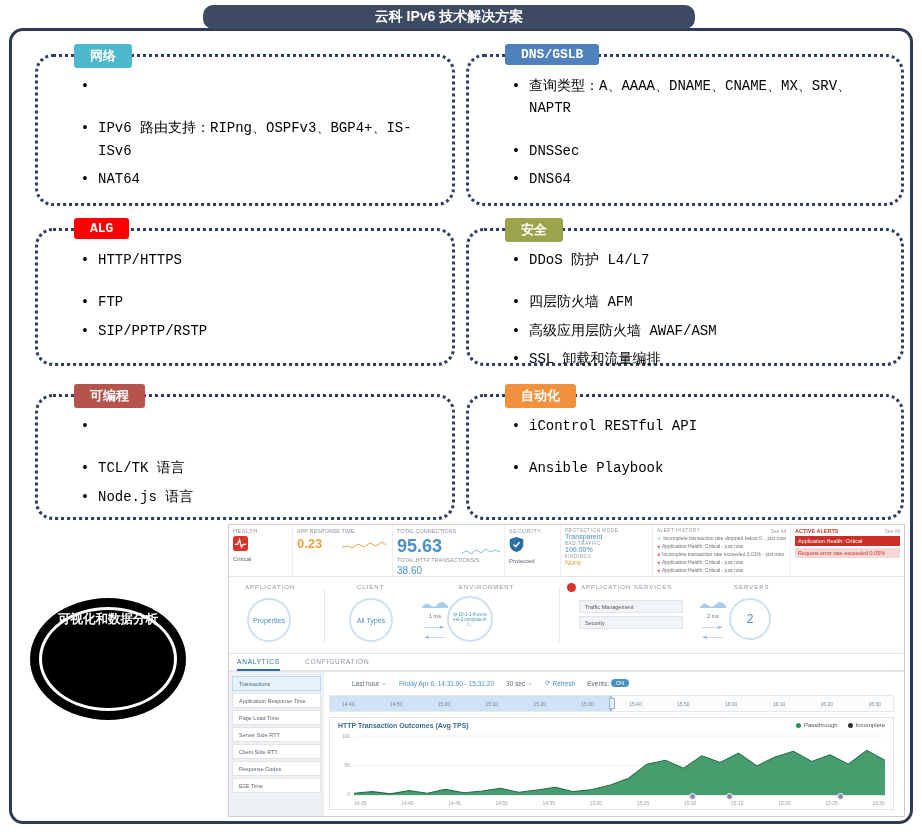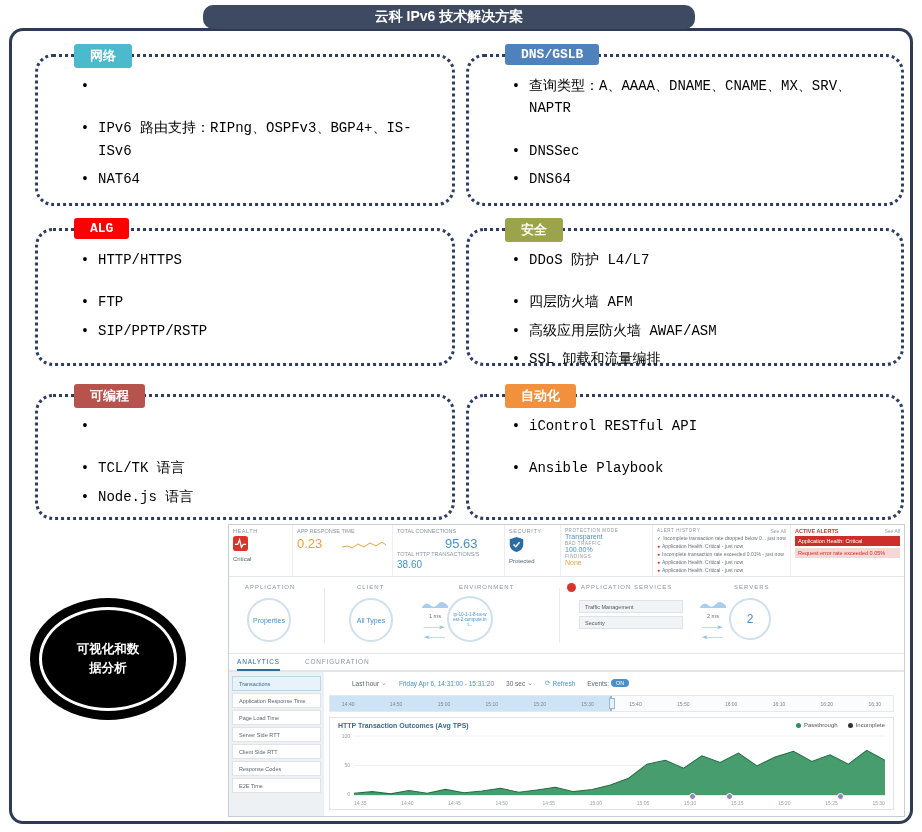--- a/index.html
+++ b/index.html
@@ -26,42 +26,42 @@
     font-weight:bold; font-size:13px; border-radius:3px; white-space:nowrap; }
   .bullets { list-style:none; padding:18px 12px 0 34px; }
   .bullet { display:flex; font-size:14px; color:#000; line-height:1.6; margin-bottom:6px; }
   .bullet:first-child { margin-bottom:20px; }
   .bdot { flex:none; width:26px; text-align:center; }
 
   
   .oval { position:absolute; left:30px; top:598px; width:156px; height:122px;
     background:#000; border-radius:50%; display:flex; align-items:center; justify-content:center; }
   .oval-inner { width:138px; height:104px; border:3px solid #fff; border-radius:50%;
-    background:#000; display:flex; flex-direction:column; align-items:center; justify-content:center; }
+    background:#000; display:flex; justify-content:center; }
   .oval-inner div { color:#fff; font-size:12.5px; font-weight:bold; line-height:1.5; }
 
   
   .dash { position:absolute; left:228px; top:524px; width:677px; height:293px;
     background:#fff; border:1px solid #c9ced4; color:#444; }
   .ls { letter-spacing:.6px; }
 
   .m-row { position:absolute; left:0; top:0; width:100%; height:52px; border-bottom:1px solid #e3e6ea; display:flex; }
   .mc { padding:3px 4px; border-right:1px solid #eceef1; overflow:hidden; position:relative; }
   .mlabel { font-size:5.5px; color:#8a94a0; margin-bottom:2px; white-space:nowrap; }
   .mc-health{width:64px; text-align:left;}
   .mc-art{width:100px;}
   .mc-tot{width:112px;}
   .mc-sec{width:56px;}
   .mc-prot{width:92px;}
   .mc-ah{width:138px;}
   .mc-aa{flex:1; border-right:none;}
   .hstatus { font-size:6px; color:#5a6672; margin-top:1px; }
-  .vrow { display:flex; align-items:flex-end; gap:20px; }
+  .vrow { display:flex; align-items:flex-end; gap:20px;font-weight:bold; }
   .val-amber { font-size:13px; color:#e8a33d; }
-  .val-blue { font-size:13px; color:#4a90c4;margin-left:48px; }
+  .val-blue { font-size:18px; color:#4a90c4; }
   .val-blue-sm { font-size:10px; color:#4a90c4; }
   .plabel { font-size:4.5px; color:#8a94a0; }
   .pval { font-size:7px; color:#4a90c4; line-height:1.15; }
   .pval.amber { color:#e8a33d; }
   .ah-head { display:flex; justify-content:space-between; }
   .seeall { font-size:5px; color:#98a2ad; cursor:pointer; }
   .ah-item { display:flex; gap:2px; font-size:5px; color:#6a737d; line-height:8px;
     white-space:nowrap; overflow:hidden; text-overflow:ellipsis; }
   .ah-glyph { font-size:5px; flex:none; }
   .aa-label { font-size:5.5px; font-weight:bold; color:#c0392b; }

